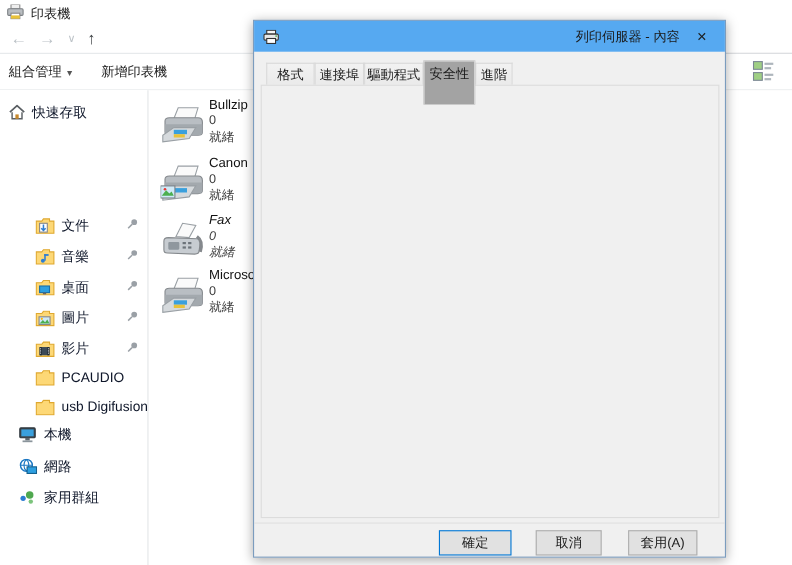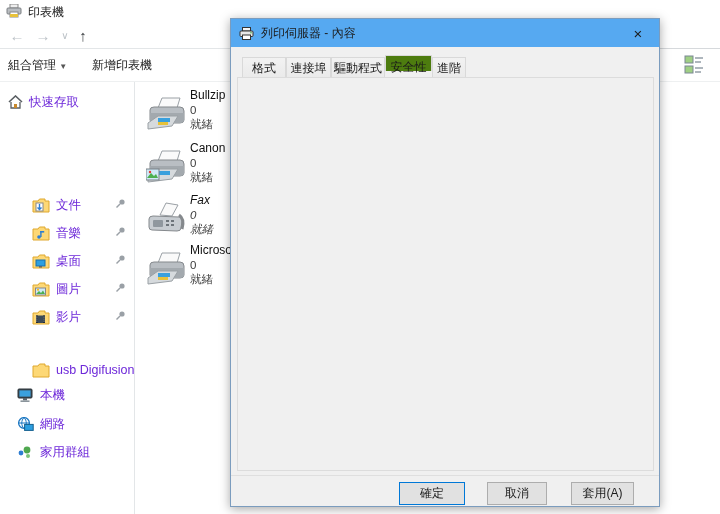--- a/index.html
+++ b/index.html
@@ -17,34 +17,34 @@
   #addrbar { position:absolute; left:88px; top:25px; height:22px; display:flex; align-items:center; gap:6px; }
   .crumb-sep { color:#6d6d6d; font-size:9px; }
   #searchbox { position:absolute; left:660px; top:26px; width:70px; height:22px; border:1px solid #d6d9dc; background:#fff; }
   #searchbox input { border:0; outline:none; width:100%; height:100%; padding:0 5px; font-size:12px; color:#767676; background:transparent; font-family:inherit; }
   #toolbar { position:absolute; left:0; top:49px; width:720px; height:33px; background:#fff; border-bottom:1px solid #eef0f1; }
   .toolbtn { position:absolute; top:8px; font-size:12px; color:#1a1a1a; }
   #viewtoggle { position:absolute; left:684px; top:6px; width:20px; height:22px; }
   
   #sidebar { position:absolute; left:0; top:82px; width:135px; height:432px; background:#fff; border-right:1px solid #e3e6e8; }
   .side-item { position:absolute; left:0; width:134px; height:24px; display:flex; align-items:center; gap:6px; overflow:hidden; white-space:nowrap; }
-  .side-item .lbl { font-size:12.5px; color:#6d28d9; }
+  .side-item .lbl { font-size:12.5px; color:#0f172a; }
   .pin { position:absolute; right:8px; top:5px; }
   
   .printer { position:absolute; left:146px; width:120px; }
   .printer .p-name { position:absolute; left:44px; top:0; font-size:12px; color:#111; white-space:nowrap; }
   .printer .p-meta { position:absolute; left:44px; font-size:11.5px; color:#3c3c3c; white-space:nowrap; }
   
   #dialog { position:absolute; left:230px; top:18px; width:430px; height:489px; background:#f0f0f0;
     border:1px solid #7b9cbe; box-shadow:0 2px 10px rgba(0,0,0,.35); }
   #dlg-titlebar { position:absolute; left:0; top:0; width:100%; height:28px; background:#56a9f1; display:flex; align-items:center; padding:0 8px; gap:7px; }
-  #dlg-title { font-size:12px; color:#1b1b1b; flex:1; }
+  #dlg-title { font-size:12px; color:#1b1b1b; flex:1;text-align:right; }
   #dlg-close { width:26px; text-align:center; font-size:15px; color:#1b1b1b; cursor:default; }
   .tab { position:absolute; top:38px; height:23px; background:linear-gradient(#f2f2f2,#e9e9e9); border:1px solid #d9d9d9; border-bottom:none; text-align:center; font-size:12px; line-height:20px; color:#1a1a1a; }
-  .tab.active { top:36px; height:16px; background:#4d7c0f; z-index:3; line-height:22px; }
+  .tab.active { top:36px; height:40px; background:#a3a3a3; z-index:3; line-height:22px; }
   #tabpane { position:absolute; left:6px; top:58px; width:417px; height:394px; background:#f0f0f0; border:1px solid #dcdcdc; z-index:1; }
   .dlg-label { position:absolute; font-size:12px; color:#1a1a1a; }
   .listbox { position:absolute; background:#fff; border:1px solid #82878c; overflow:hidden; }
   #grouplist { left:15px; top:81px; width:401px; height:124px; }
   .grp-row { height:19px; display:flex; align-items:center; gap:5px; padding-left:3px; font-size:12px; }
   .win-btn { position:absolute; background:#e1e1e1; border:1px solid #adadad; font-size:12px; color:#1a1a1a; text-align:center; font-family:inherit; }
   .win-btn.default { border:1px solid #0078d7; }
   #permlist { left:15px; top:265px; width:401px; height:115px; }
   .perm-row { height:19.5px; display:flex; align-items:center; }
   .perm-name { padding-left:14px; font-size:12px; flex:1; }
@@ -215,20 +215,28 @@
           </svg>
         </span>
       <span class="lbl">圖片</span>
       <span class="pin">
           <svg width="11" height="11" viewBox="0 0 11 11">
             <circle cx="7" cy="4" r="2.6" fill="#9aa0a6"></circle>
             <path d="M5 6 L1.5 9.5" stroke="#9aa0a6" stroke-width="1.4"></path>
           </svg>
         </span>
     </div>
+    <div class="side-item" style="top:249px;padding-left:32px;">
+      <span>
+          <svg width="18" height="15" viewBox="0 0 18 15">
+            <path d="M1 3 L6 3 L7.5 1 L13 1 L13 3 L17 3 L17 14 L1 14 Z" fill="#fdd876" stroke="#dfa82f"></path>
+          </svg>
+        </span>
+      <span class="lbl">PCAUDIO</span>
+    </div>
     <div class="side-item" style="top:276px;padding-left:32px;">
       <span>
           <svg width="18" height="15" viewBox="0 0 18 15">
             <path d="M1 3 L6 3 L7.5 1 L13 1 L13 3 L17 3 L17 14 L1 14 Z" fill="#fdd876" stroke="#dfa82f"></path>
           </svg>
         </span>
       <span class="lbl">usb Digifusion 72</span>
     </div>
 
     <div class="side-item" style="top:272px;padding-left:16px;top:272px;"></div>

